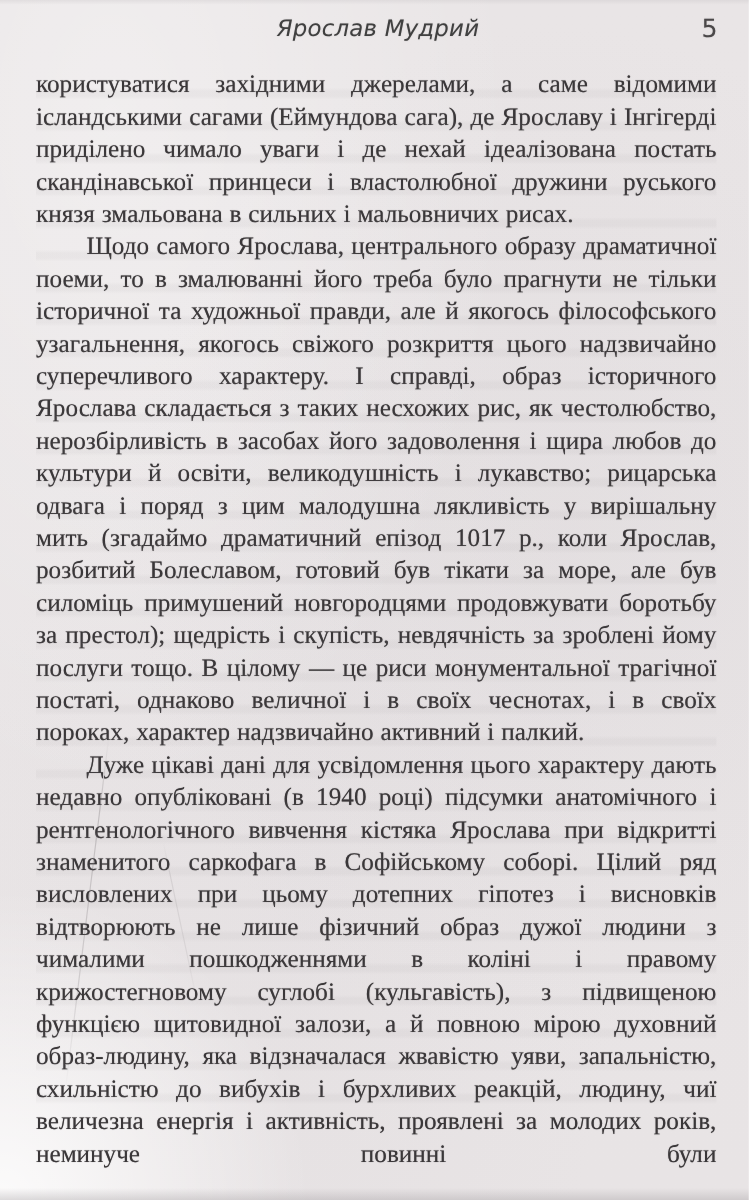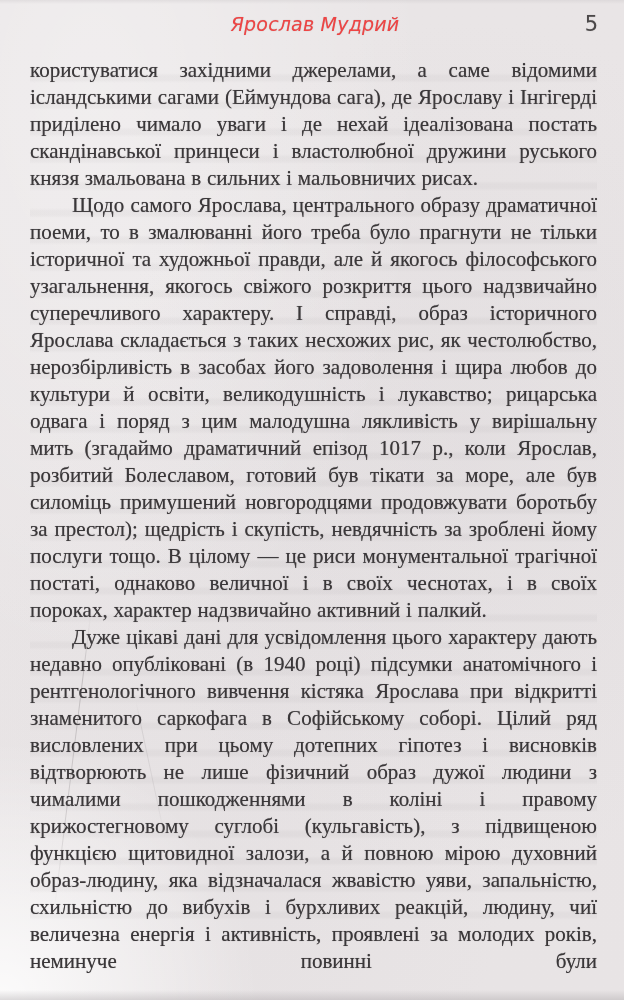--- a/index.html
+++ b/index.html
@@ -34,21 +34,21 @@
     height: 28px;
   }
   .running-title {
     position: absolute;
     left: 0; right: 0;
     text-align: center;
     font-family: "DejaVu Sans", sans-serif;
     font-style: italic;
     font-size: 19px;
     line-height: 28px;
-    color: #ef4444;
+    color: #404040;
     letter-spacing: 0.2px;
     text-shadow: 0 0 1px rgba(86,82,84,0.35);
   }
   .page-number {
     position: absolute;
     right: 2px;
     top: 0;
     font-family: "DejaVu Sans", sans-serif;
     font-size: 21px;
     line-height: 28px;

